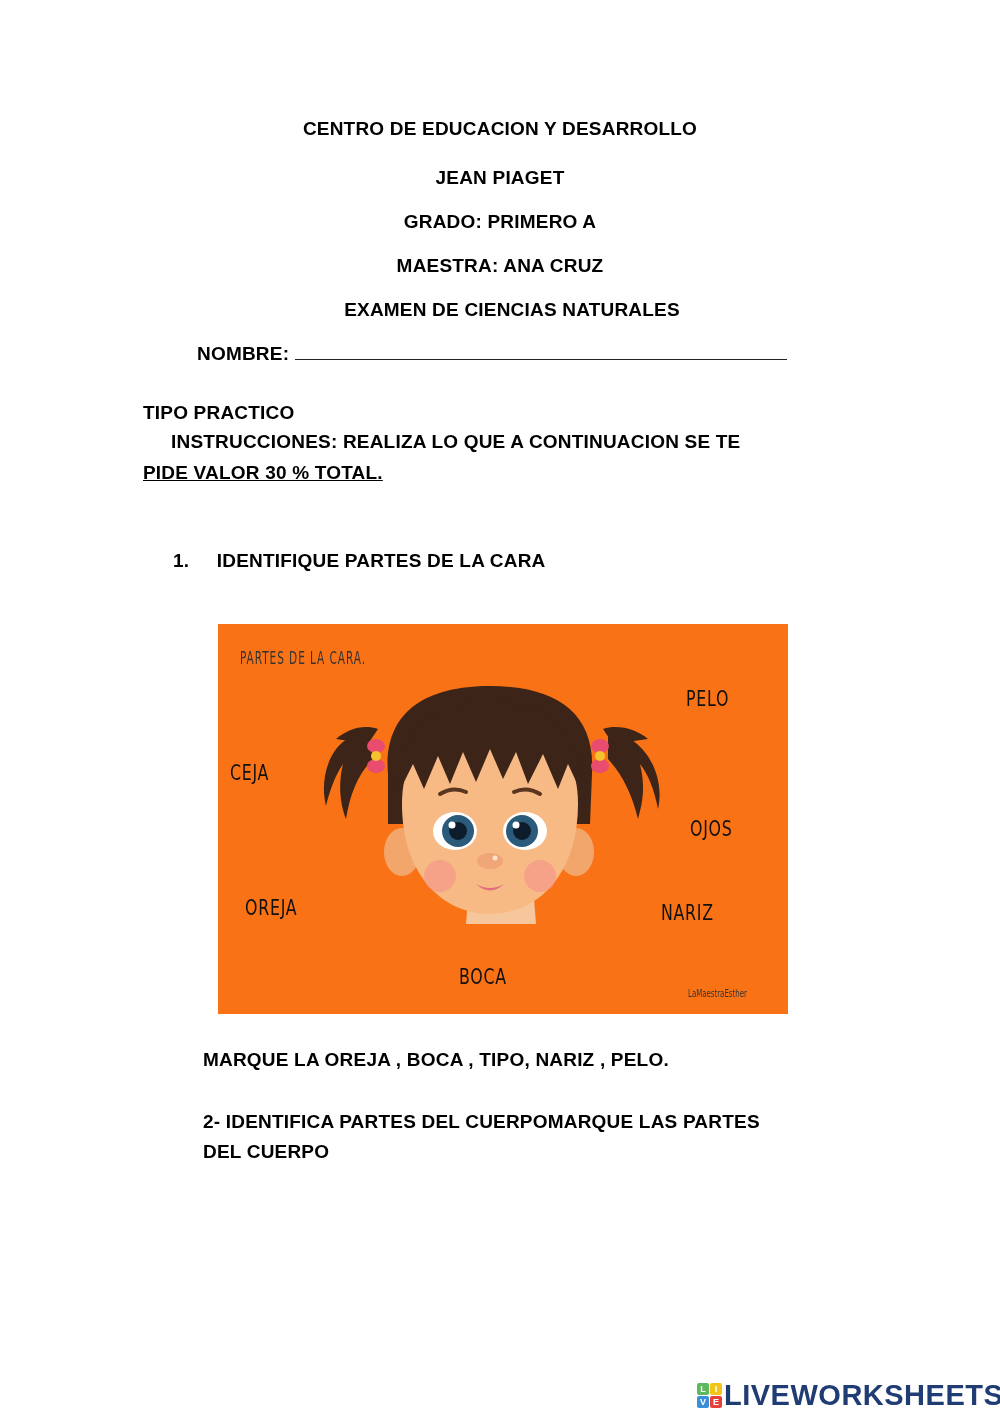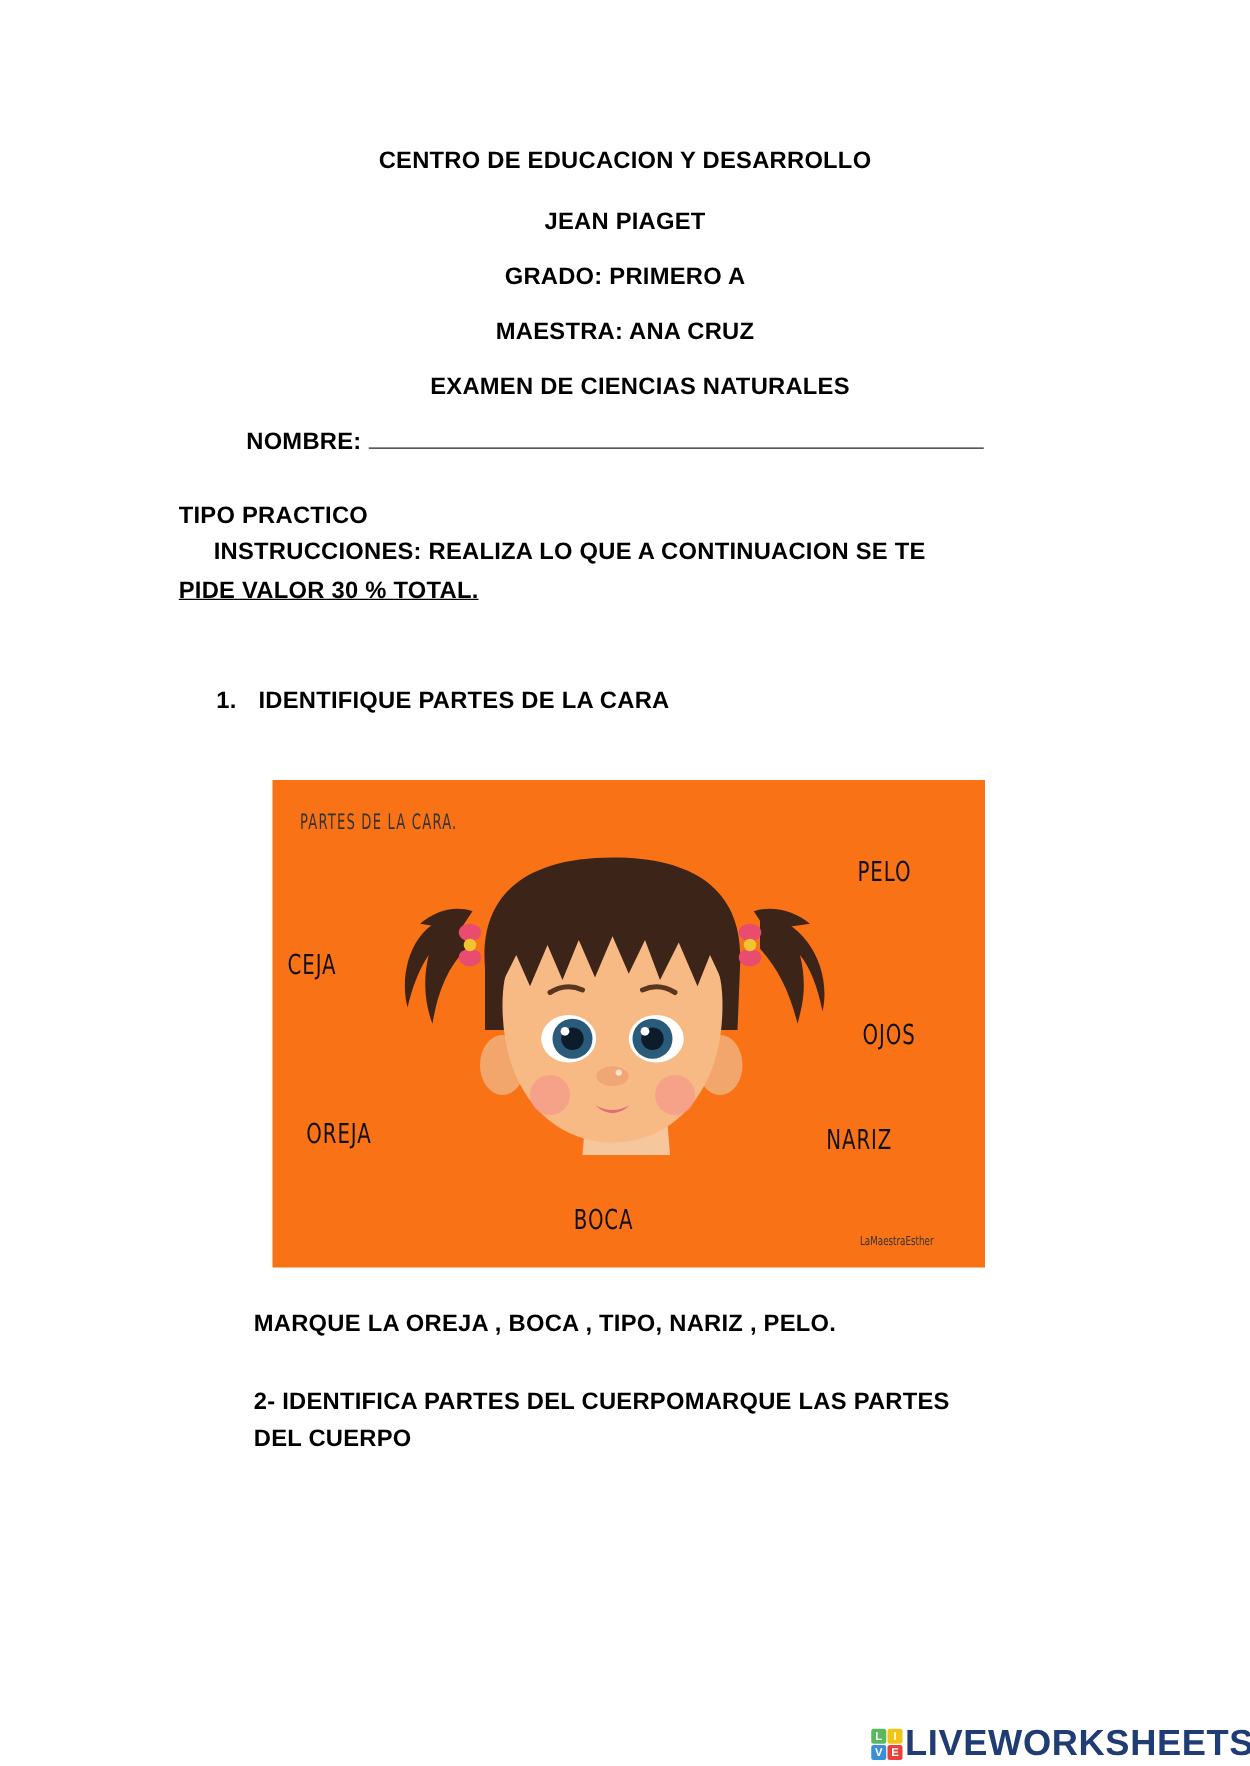--- a/index.html
+++ b/index.html
@@ -33,21 +33,21 @@
 <div class="abs bold" style="left:197px; top:343px;">
   <span>NOMBRE:</span><span class="name-line"></span>
 </div>
 
 <div class="abs bold" style="left:143px; top:402px;">TIPO PRACTICO</div>
 <div class="abs bold" style="left:143px; top:431px;margin-left:28px;">INSTRUCCIONES: REALIZA LO QUE A CONTINUACION SE TE</div>
 <div class="abs bold" style="left:143px; top:462px;text-decoration:underline;">PIDE VALOR 30 % TOTAL.</div>
 
 <div class="abs bold" style="left:173px; top:550px;">
   <span>1.</span>
-  <span style="margin-left:12px;">IDENTIFIQUE PARTES DE LA CARA</span>
+  <span style="margin-left:22px;">IDENTIFIQUE PARTES DE LA CARA</span>
 </div>
 
 <div class="figure">
   <div class="fig-title">PARTES DE LA CARA.</div>
 
   <svg width="570" height="390" style="position:absolute;left:0;top:0;">
 
     <path d="M250 275 L248 300 L318 300 L316 275 Z" fill="#f6c79d"></path>
 
     <path d="M150 108 C115 110 100 150 108 182 C112 165 118 150 125 140 C120 160 122 180 128 195 C132 170 140 150 155 135 Z" fill="#3d2419"></path>

